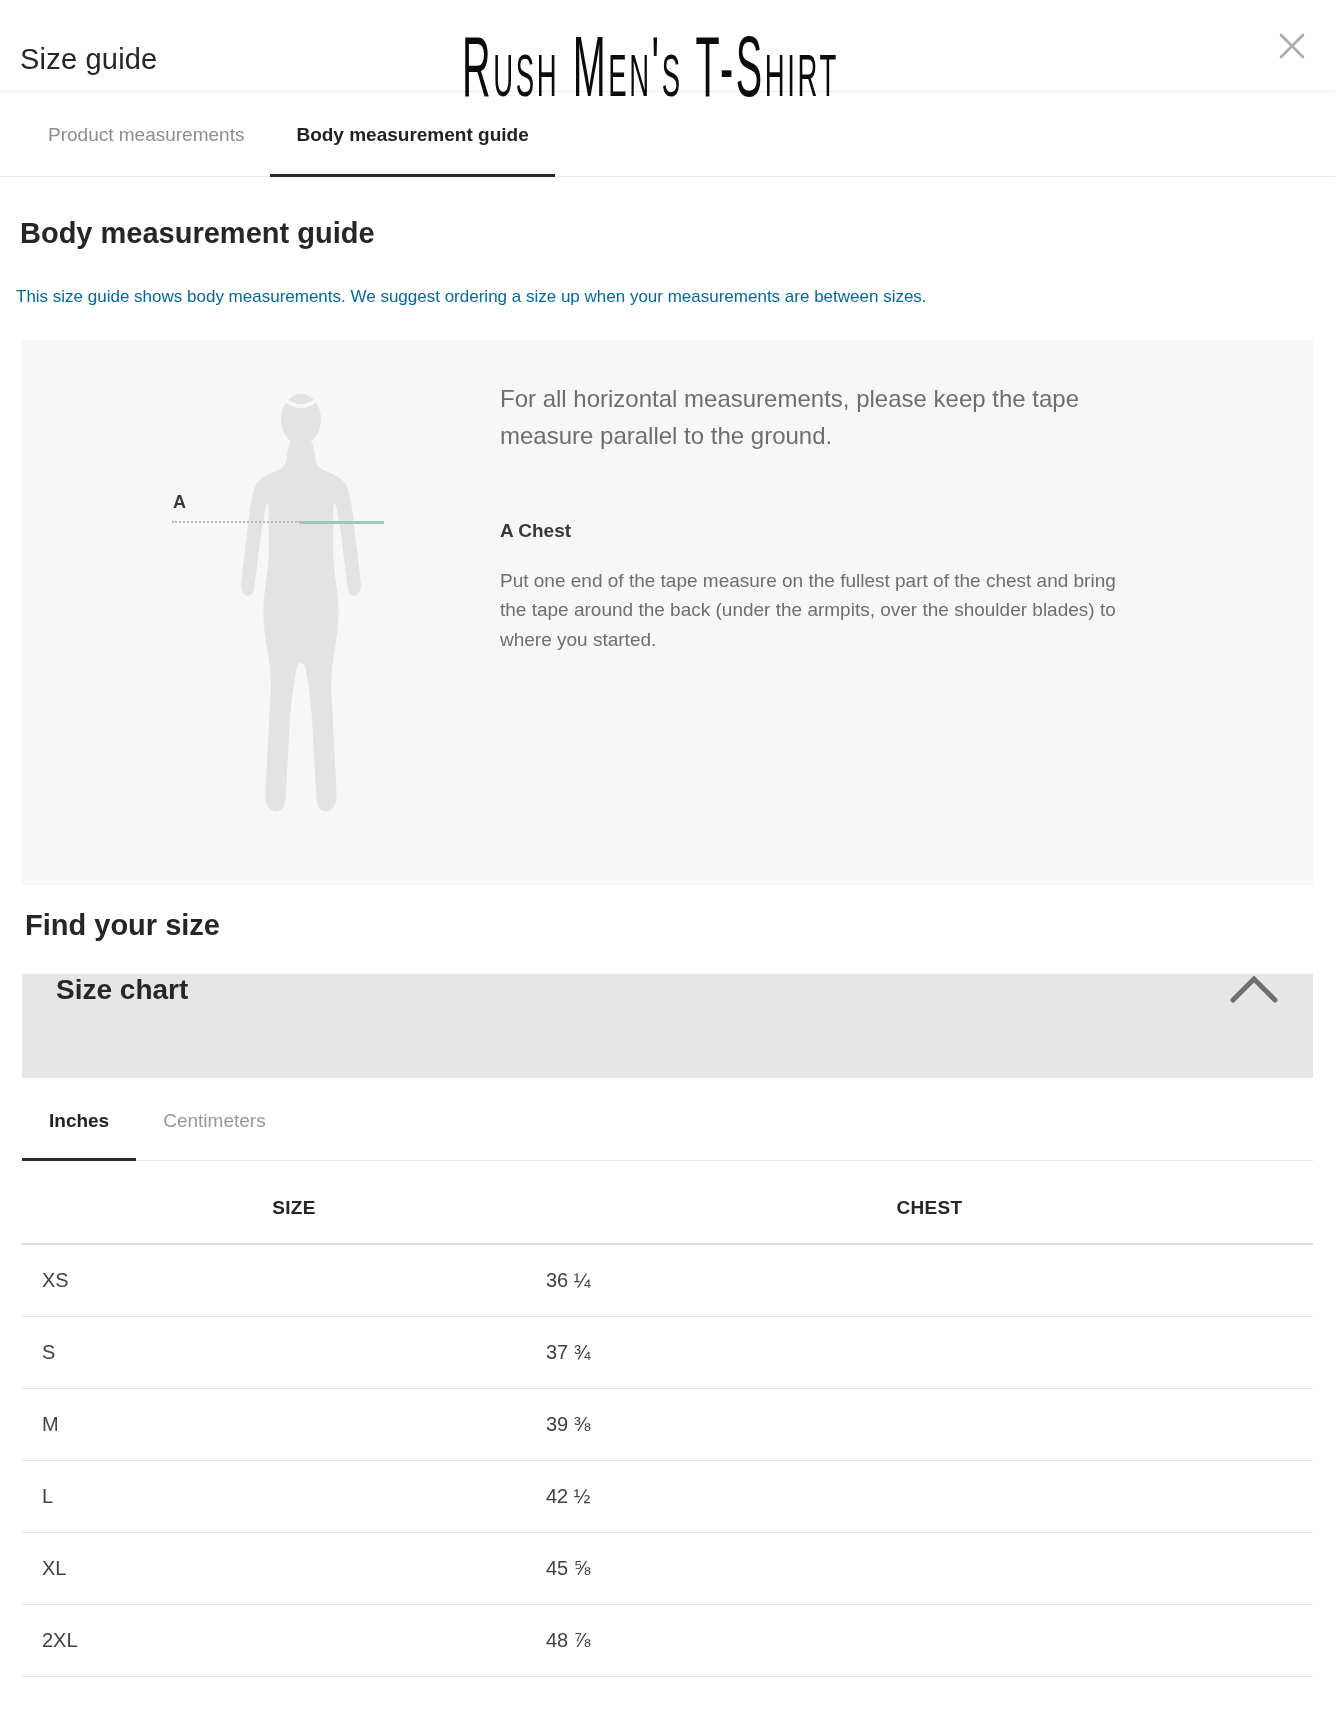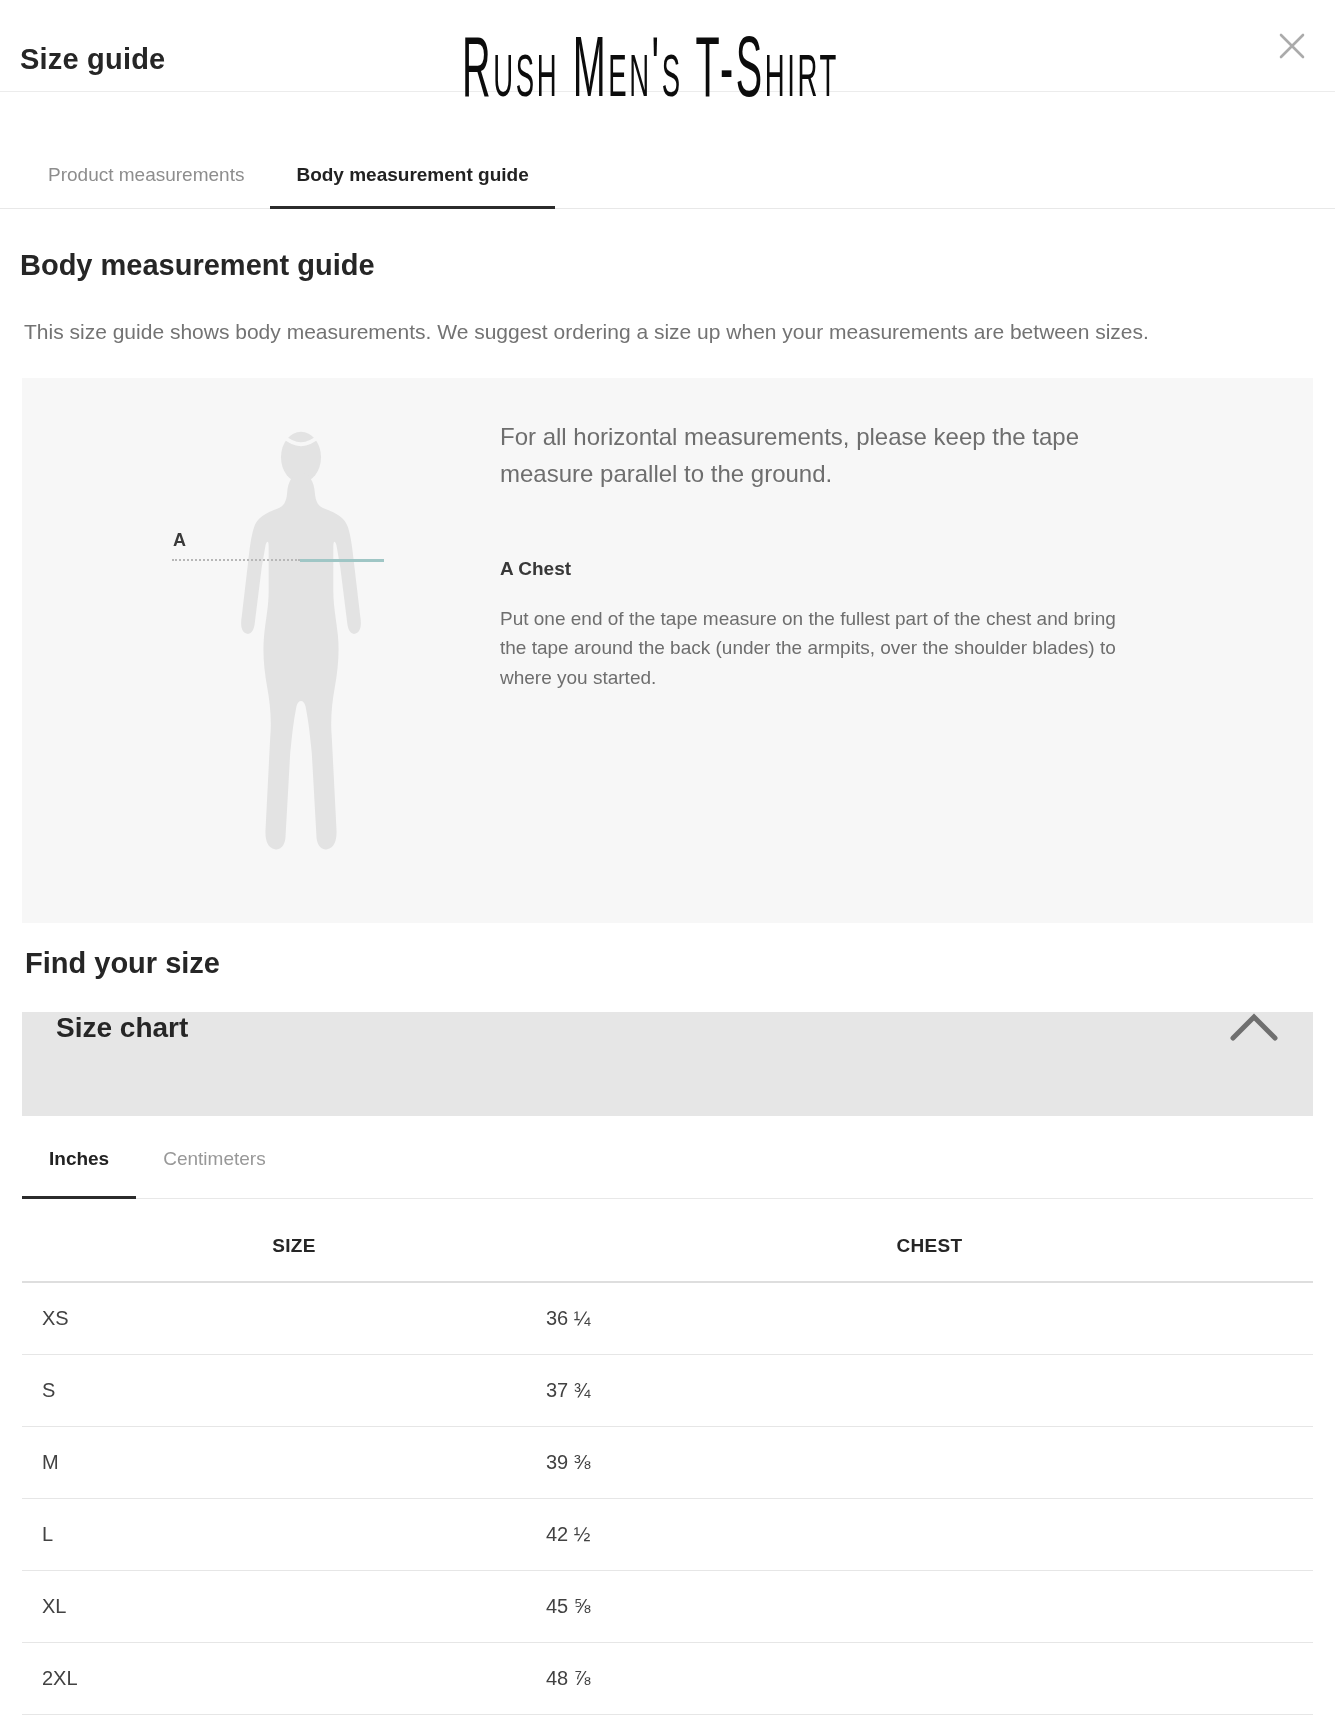--- a/index.html
+++ b/index.html
@@ -22,21 +22,21 @@
   .modal-header {
     height: 92px;
     display: flex;
     align-items: center;
     padding: 0 24px 0 20px;
     border-bottom: 1px solid #ececec;
     position: relative;
   }
   .size-guide-title {
     font-size: 29px;
-    font-weight: 700;
+    font-weight: 400;
     letter-spacing: .2px;
     margin-top: 28px;
   }
   .product-title {
     position: absolute;
     left: 50%;
     top: 16px;
     transform: translateX(-54%) scaleY(1.85) scaleX(0.86);
     transform-origin: center top;
     font-variant: small-caps;
@@ -66,41 +66,40 @@
     border-bottom: 1px solid #e8e8e8;
     display: flex;
   }
   .main-tab {
     background: none;
     border: none;
     cursor: pointer;
     font-family: inherit;
     font-size: 19px;
     color: #8d8d8d;
-    padding: 6px 26px 20px;
+    padding: 6px 26px 28px;
     border-bottom: 3px solid transparent;
     margin-bottom: -1px;
-    margin-top: 40px;
   }
   .main-tab.active {
     color: #222;
     font-weight: 700;
     border-bottom-color: #2b2b2b;
   }
 
   
   .section-heading {
     font-size: 29px;
     font-weight: 700;
     margin: 40px 20px 0;
   }
   .section-description {
-    font-size: 21px;
-    color: #737373;
-    margin: 34px 24px 0;
+    font-size: 17px;
+    color: #0369a1;
+    margin: 34px 16px 0;
     line-height: 1.5;
   }
 
   
   .measurement-panel {
     margin: 30px 22px 0;
     height: 545px;
     background: #f7f7f7;
     display: flex;
   }

